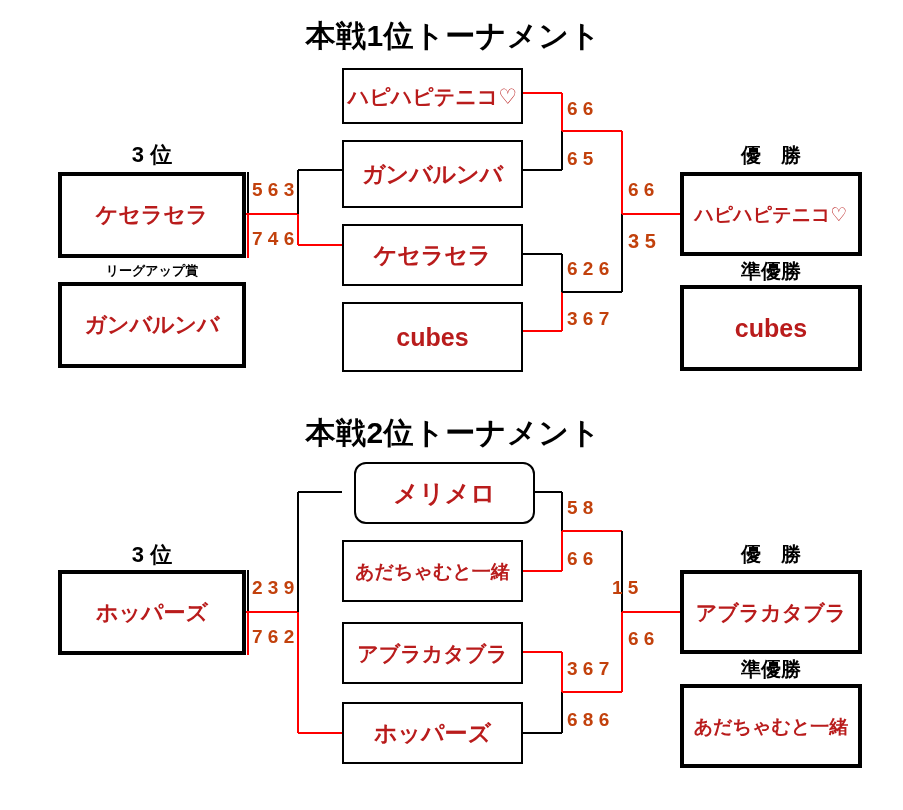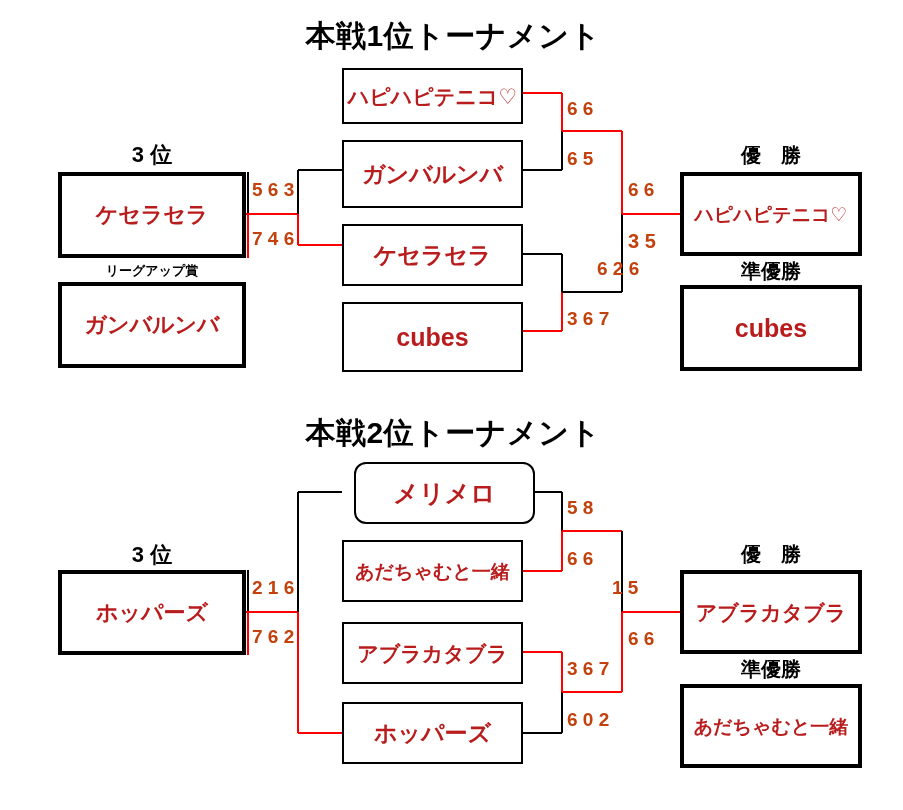--- a/index.html
+++ b/index.html
@@ -127,21 +127,21 @@
     </div>
     <div class="team-box" style="left:342px; top:224px; width:181px; height:62px;">
       <span class="team-label" style="font-size:23px;">ケセラセラ</span>
     </div>
     <div class="team-box" style="left:342px; top:302px; width:181px; height:70px;">
       <span class="team-label" style="font-size:25px;">cubes</span>
     </div>
 
     <div class="score" style="left:567px; top:99px; font-size:19px;">6 6</div>
     <div class="score" style="left:567px; top:149px; font-size:19px;">6 5</div>
-    <div class="score" style="left:597px; top:259px; font-size:19px;">6 2 6</div>
+    <div class="score" style="left:567px; top:259px; font-size:19px;">6 2 6</div>
     <div class="score" style="left:567px; top:309px; font-size:19px;">3 6 7</div>
 
     <div class="score" style="left:628px; top:180px; font-size:19px;">6 6</div>
     <div class="score" style="left:628px; top:231px; font-size:20px;">3 5</div>
 
     <div class="caption" style="left:680px; top:142px; width:182px; font-size:20px;">優　勝</div>
     <div class="team-box thick" style="left:680px; top:172px; width:182px; height:84px;">
       <span class="team-label" style="font-size:19px;">ハピハピテニコ♡</span>
     </div>
     <div class="caption" style="left:680px; top:258px; width:182px; font-size:20px;">準優勝</div>
@@ -179,40 +179,40 @@
 
       <line x1="622" y1="531" x2="622" y2="612" stroke="#000" stroke-width="2"></line>
       <line x1="622" y1="612" x2="622" y2="692" stroke="#ff0000" stroke-width="2"></line>
       <line x1="622" y1="612" x2="680" y2="612" stroke="#ff0000" stroke-width="2"></line>
     </svg>
 
     <div class="caption" style="left:58px; top:540px; width:188px; font-size:22px;">3 位</div>
     <div class="team-box thick" style="left:58px; top:570px; width:188px; height:85px;">
       <span class="team-label" style="font-size:22px;">ホッパーズ</span>
     </div>
-    <div class="score" style="left:252px; top:578px; font-size:19px;">2 1 6</div>
+    <div class="score" style="left:252px; top:578px; font-size:19px;">2 3 9</div>
     <div class="score" style="left:252px; top:627px; font-size:19px;">7 6 2</div>
 
     <div class="team-box" style="left:354px; top:462px; width:181px; height:62px;border-radius:12px;">
       <span class="team-label" style="font-size:25px;">メリメロ</span>
     </div>
     <div class="team-box" style="left:342px; top:540px; width:181px; height:62px;">
       <span class="team-label" style="font-size:19px;">あだちゃむと一緒</span>
     </div>
     <div class="team-box" style="left:342px; top:622px; width:181px; height:62px;">
       <span class="team-label" style="font-size:21px;">アブラカタブラ</span>
     </div>
     <div class="team-box" style="left:342px; top:702px; width:181px; height:62px;">
       <span class="team-label" style="font-size:23px;">ホッパーズ</span>
     </div>
 
     <div class="score" style="left:567px; top:498px; font-size:19px;">5 8</div>
     <div class="score" style="left:567px; top:549px; font-size:19px;">6 6</div>
     <div class="score" style="left:567px; top:659px; font-size:19px;">3 6 7</div>
-    <div class="score" style="left:567px; top:710px; font-size:19px;">6 0 2</div>
+    <div class="score" style="left:567px; top:710px; font-size:19px;">6 8 6</div>
 
     <div class="score" style="left:612px; top:578px; font-size:19px;">1 5</div>
     <div class="score" style="left:628px; top:629px; font-size:19px;">6 6</div>
 
     <div class="caption" style="left:680px; top:541px; width:182px; font-size:20px;">優　勝</div>
     <div class="team-box thick" style="left:680px; top:570px; width:182px; height:84px;">
       <span class="team-label" style="font-size:21px;">アブラカタブラ</span>
     </div>
     <div class="caption" style="left:680px; top:656px; width:182px; font-size:20px;">準優勝</div>
     <div class="team-box thick" style="left:680px; top:684px; width:182px; height:84px;">

